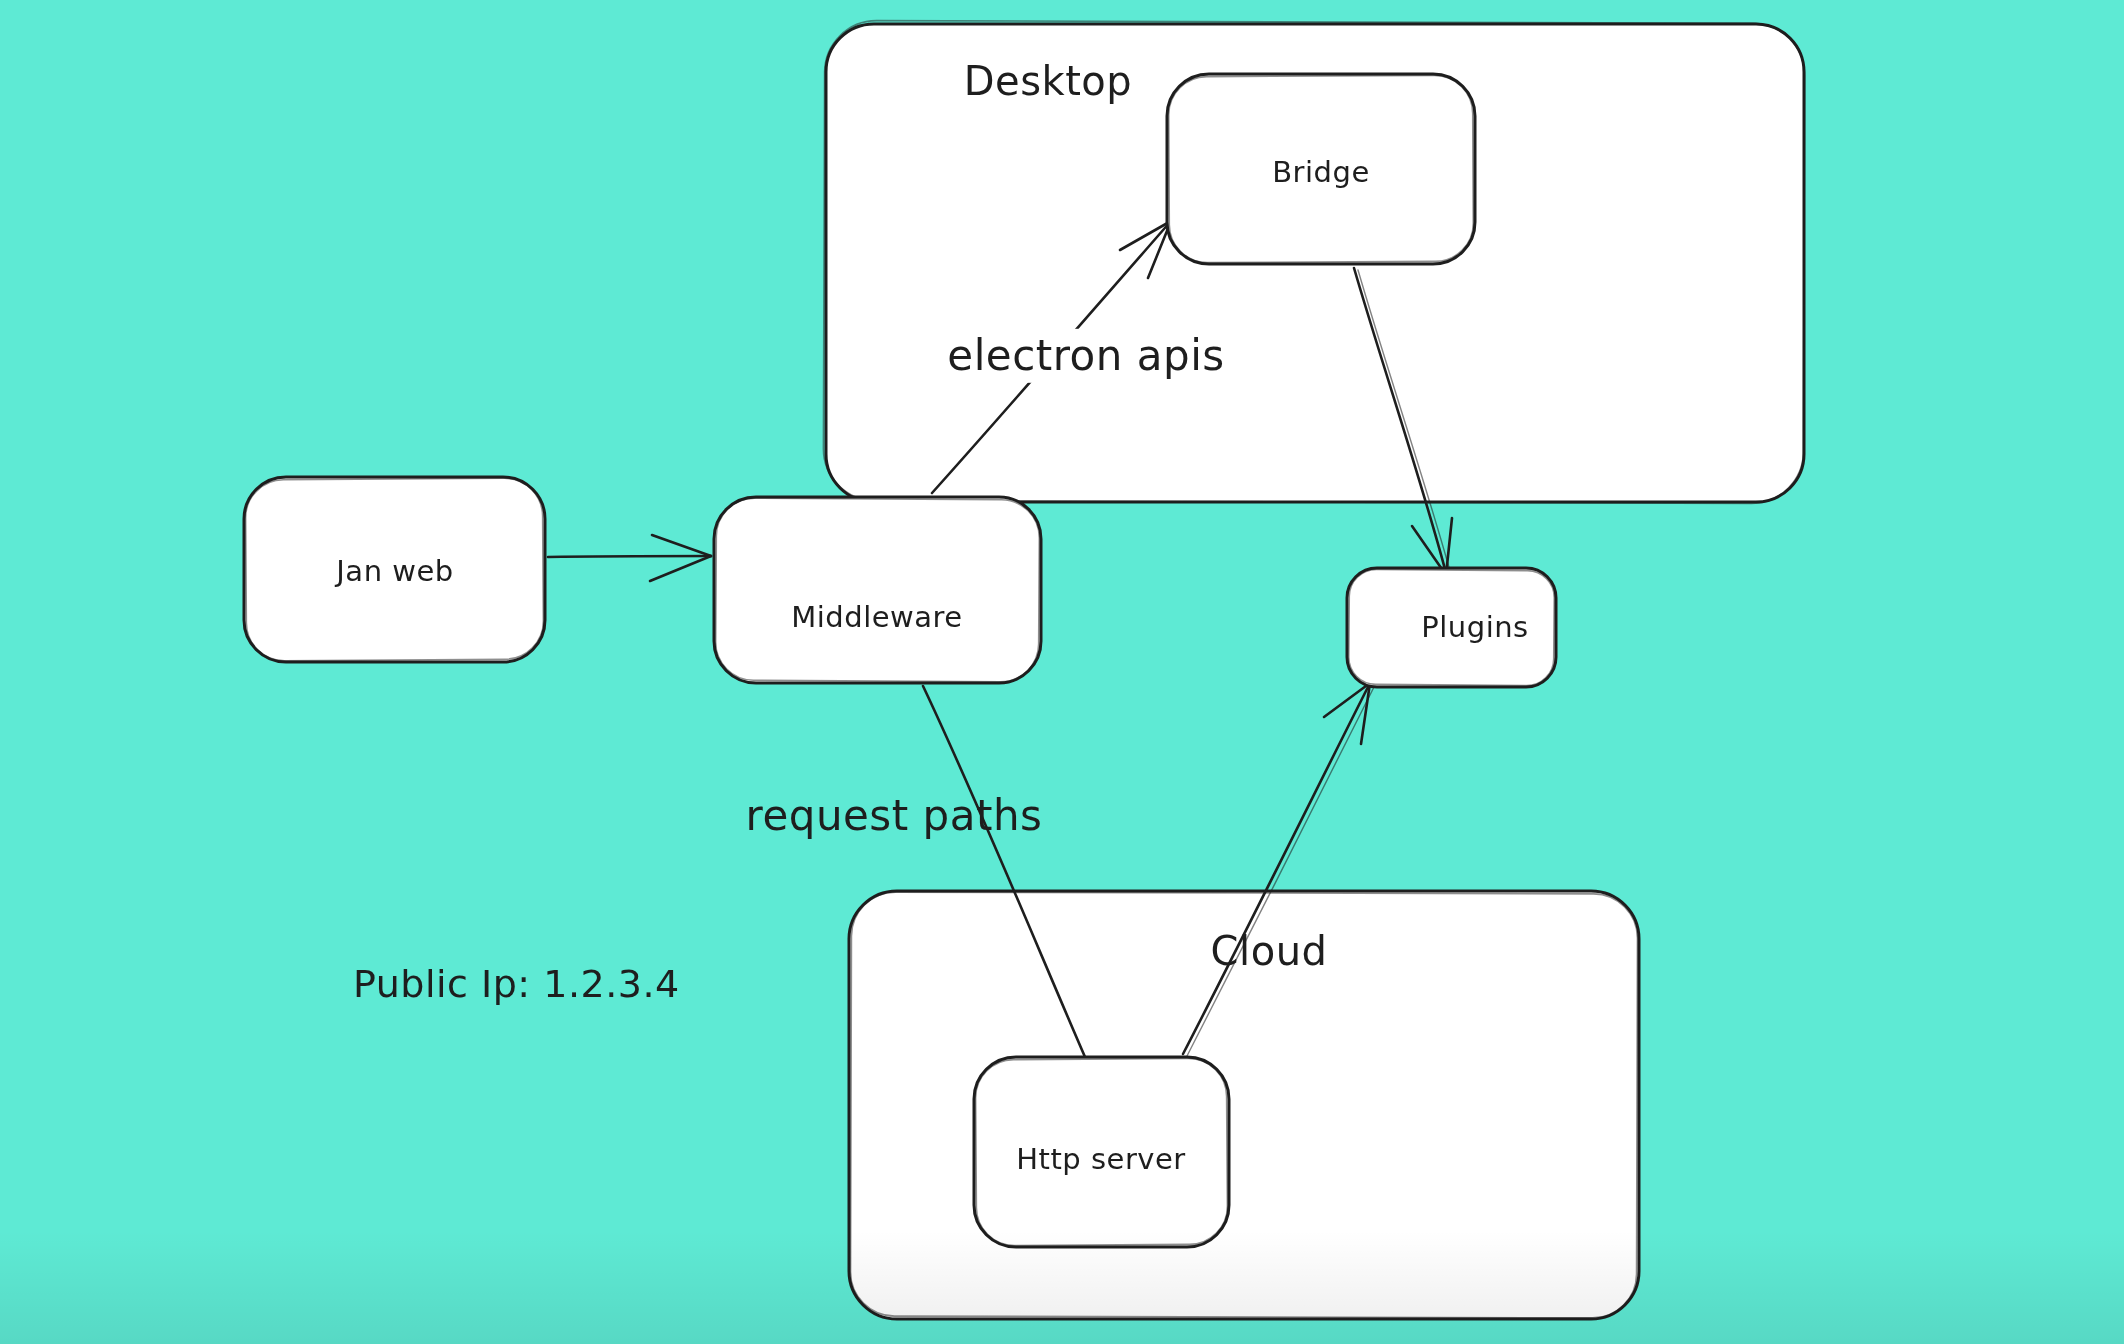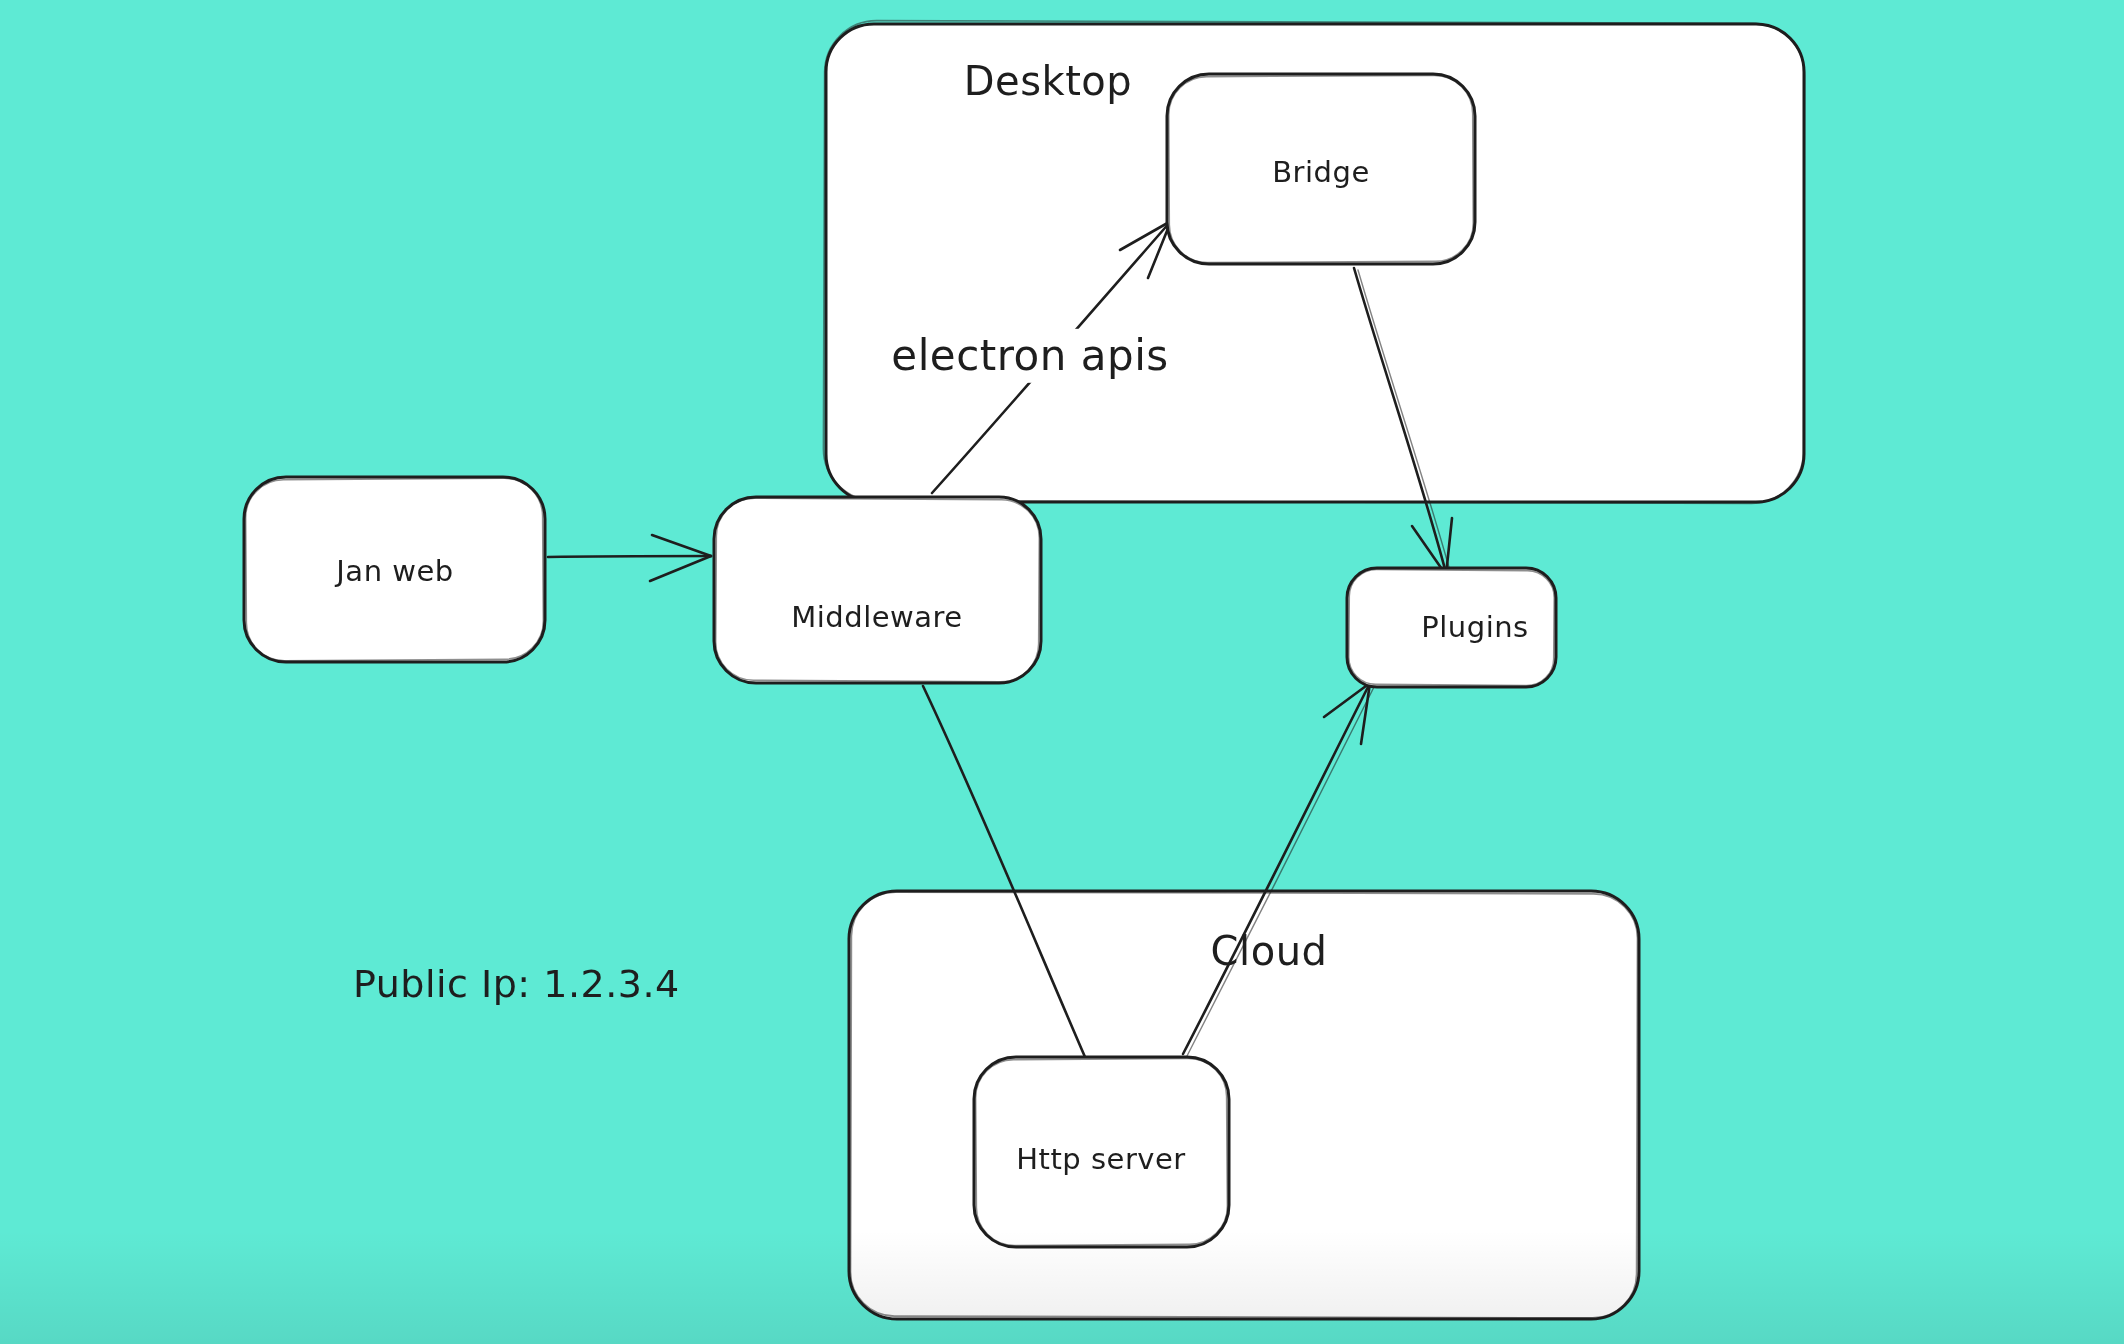--- a/index.html
+++ b/index.html
@@ -155,22 +155,23 @@
   <div class="lbl node-lbl" style="left:1321px; top:172px;">Bridge</div>
 
   <div class="lbl node-lbl" style="left:395px; top:571px;">Jan web</div>
 
   <div class="lbl node-lbl" style="left:877px; top:589px;margin-top:28px;">Middleware</div>
 
   <div class="lbl node-lbl" style="left:1452px; top:627px;margin-left:23px;">Plugins</div>
 
   <div class="lbl node-lbl" style="left:1101px; top:1159px;">Http server</div>
 
-  <div class="lbl edge-lbl boxed" style="left:1030px; top:356px;">electron apis</div>
+  <div class="lbl edge-lbl boxed" style="left:1086px; top:356px;">electron apis</div>
 
+  <div class="lbl edge-lbl" style="left:894px; top:816px;">request paths</div>
 
   <div class="lbl container-lbl" style="left:1269px; top:951px;">Cloud</div>
 
   <div class="annotation">
     <div>Public Ip: 1.2.3.4</div>
   </div>
 
   <div class="bottom-fade"></div>
 
 </div>

